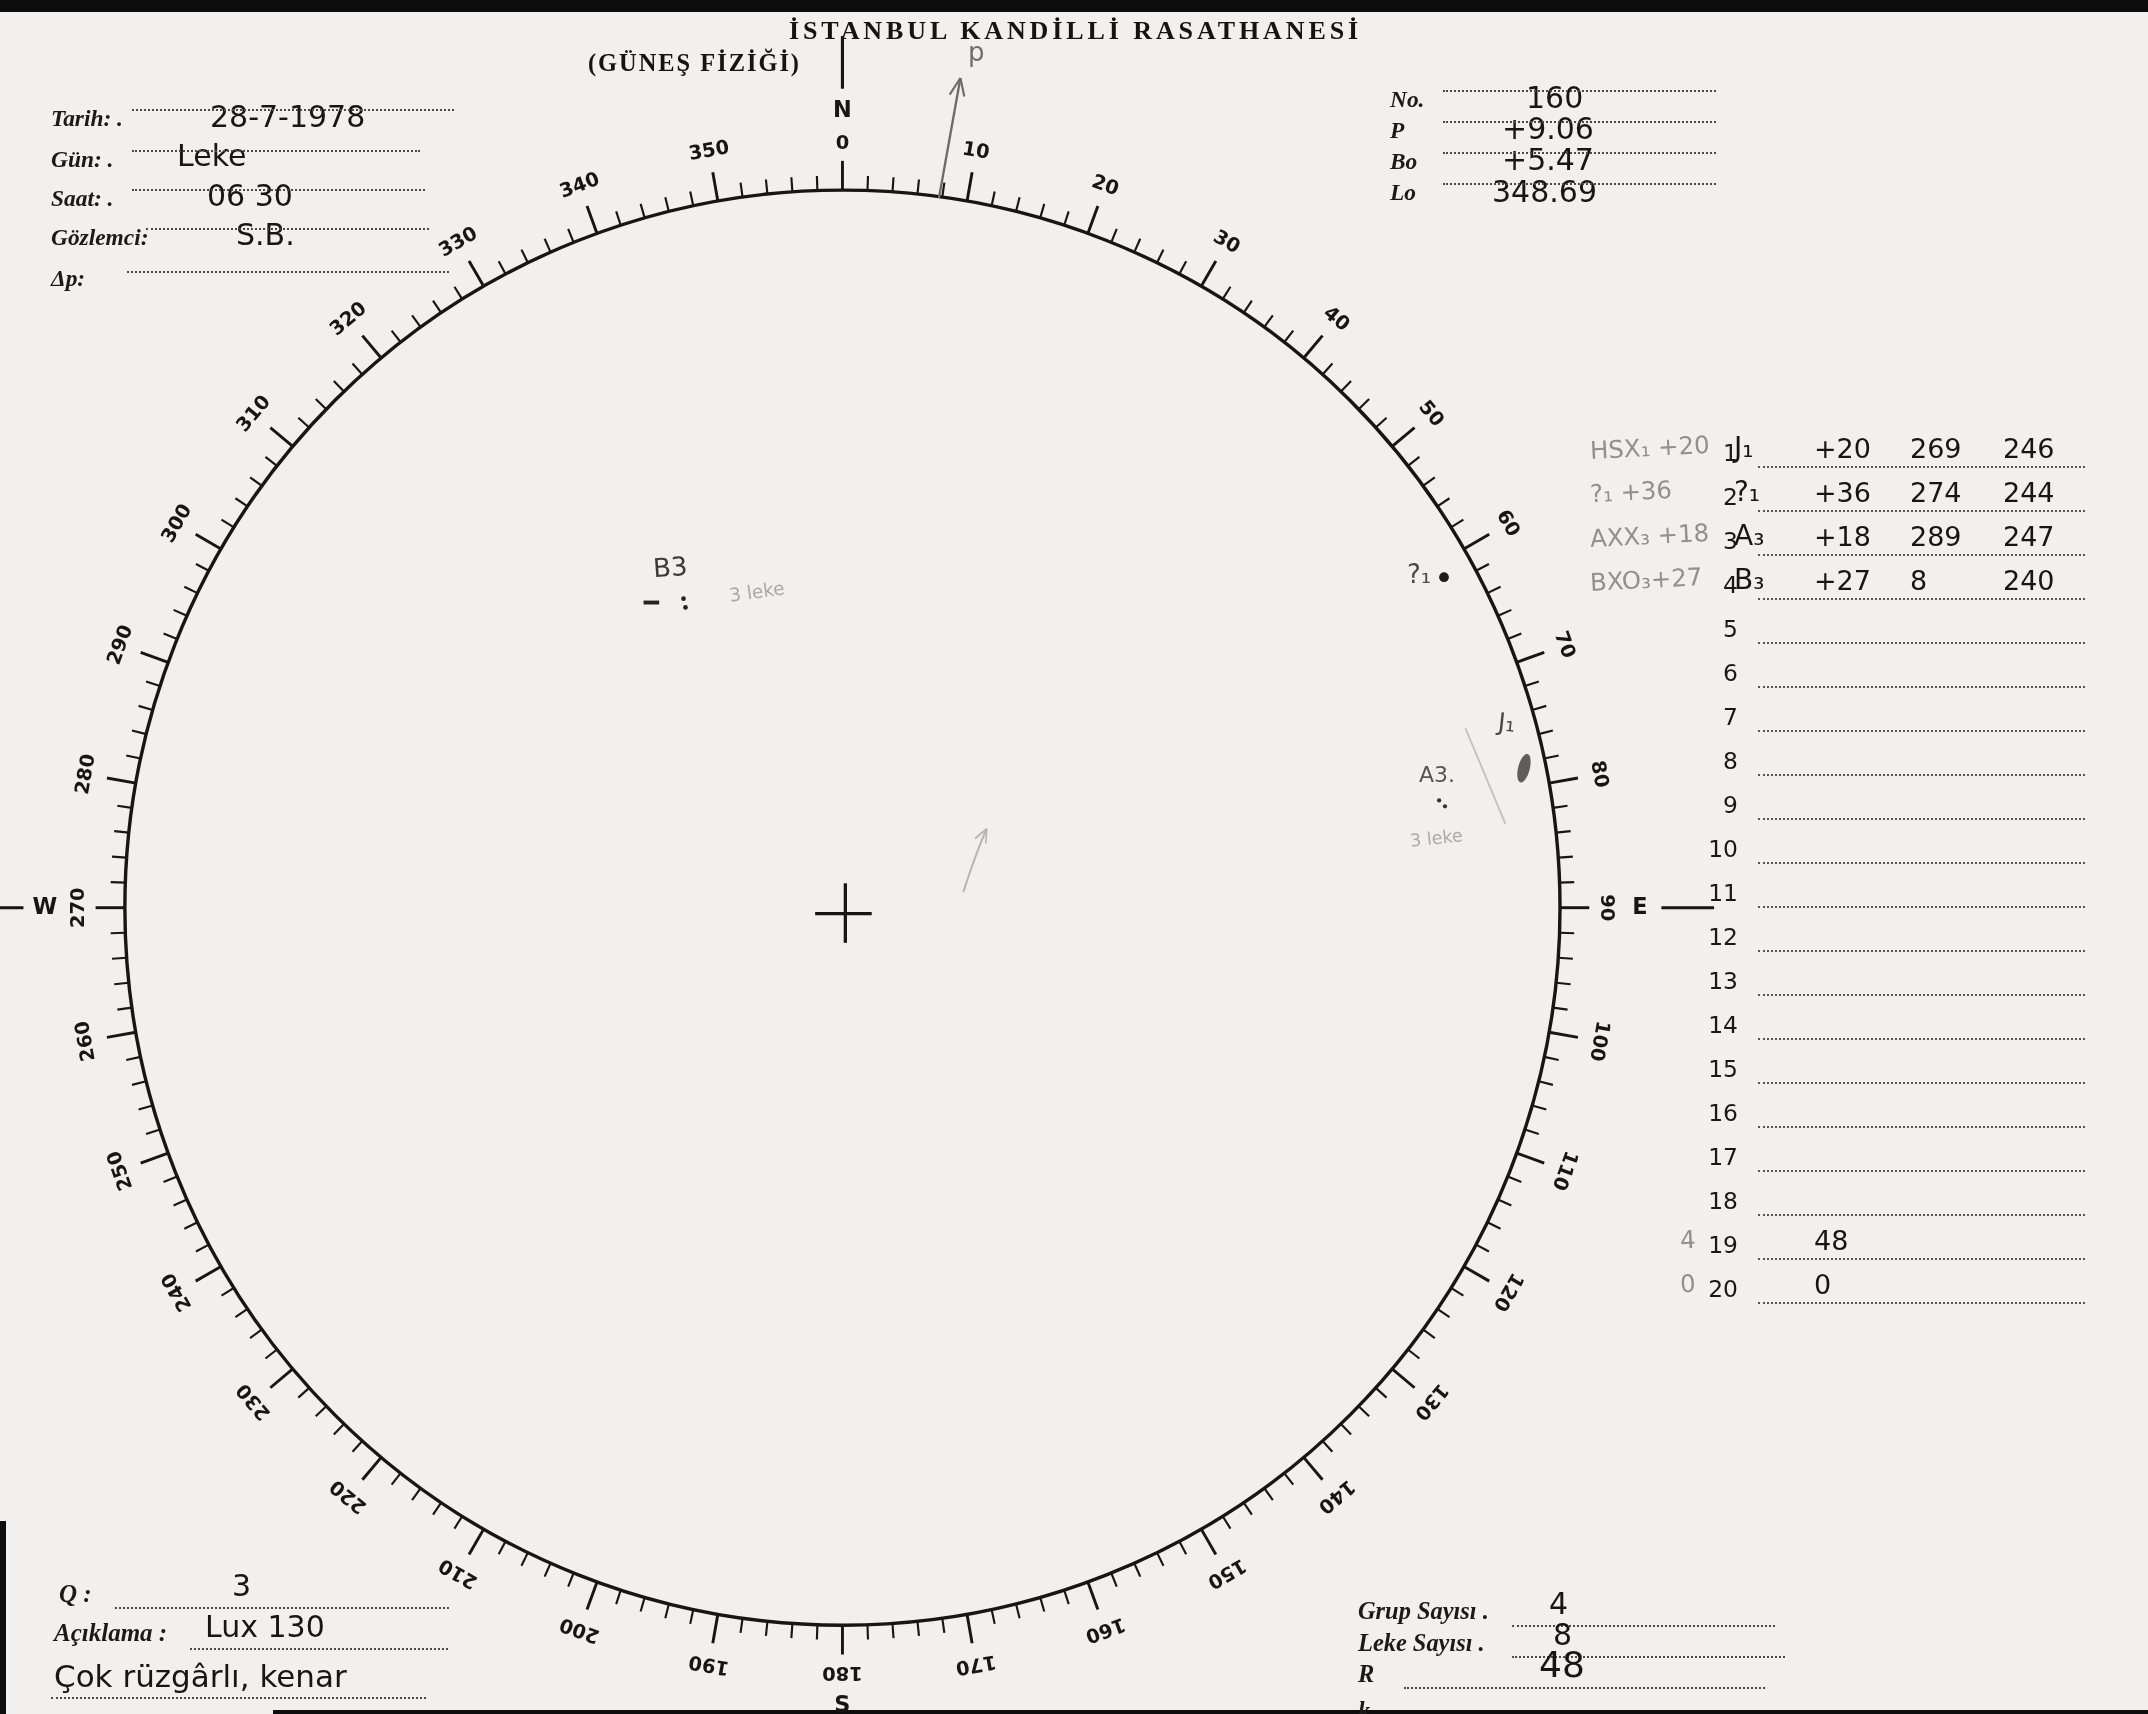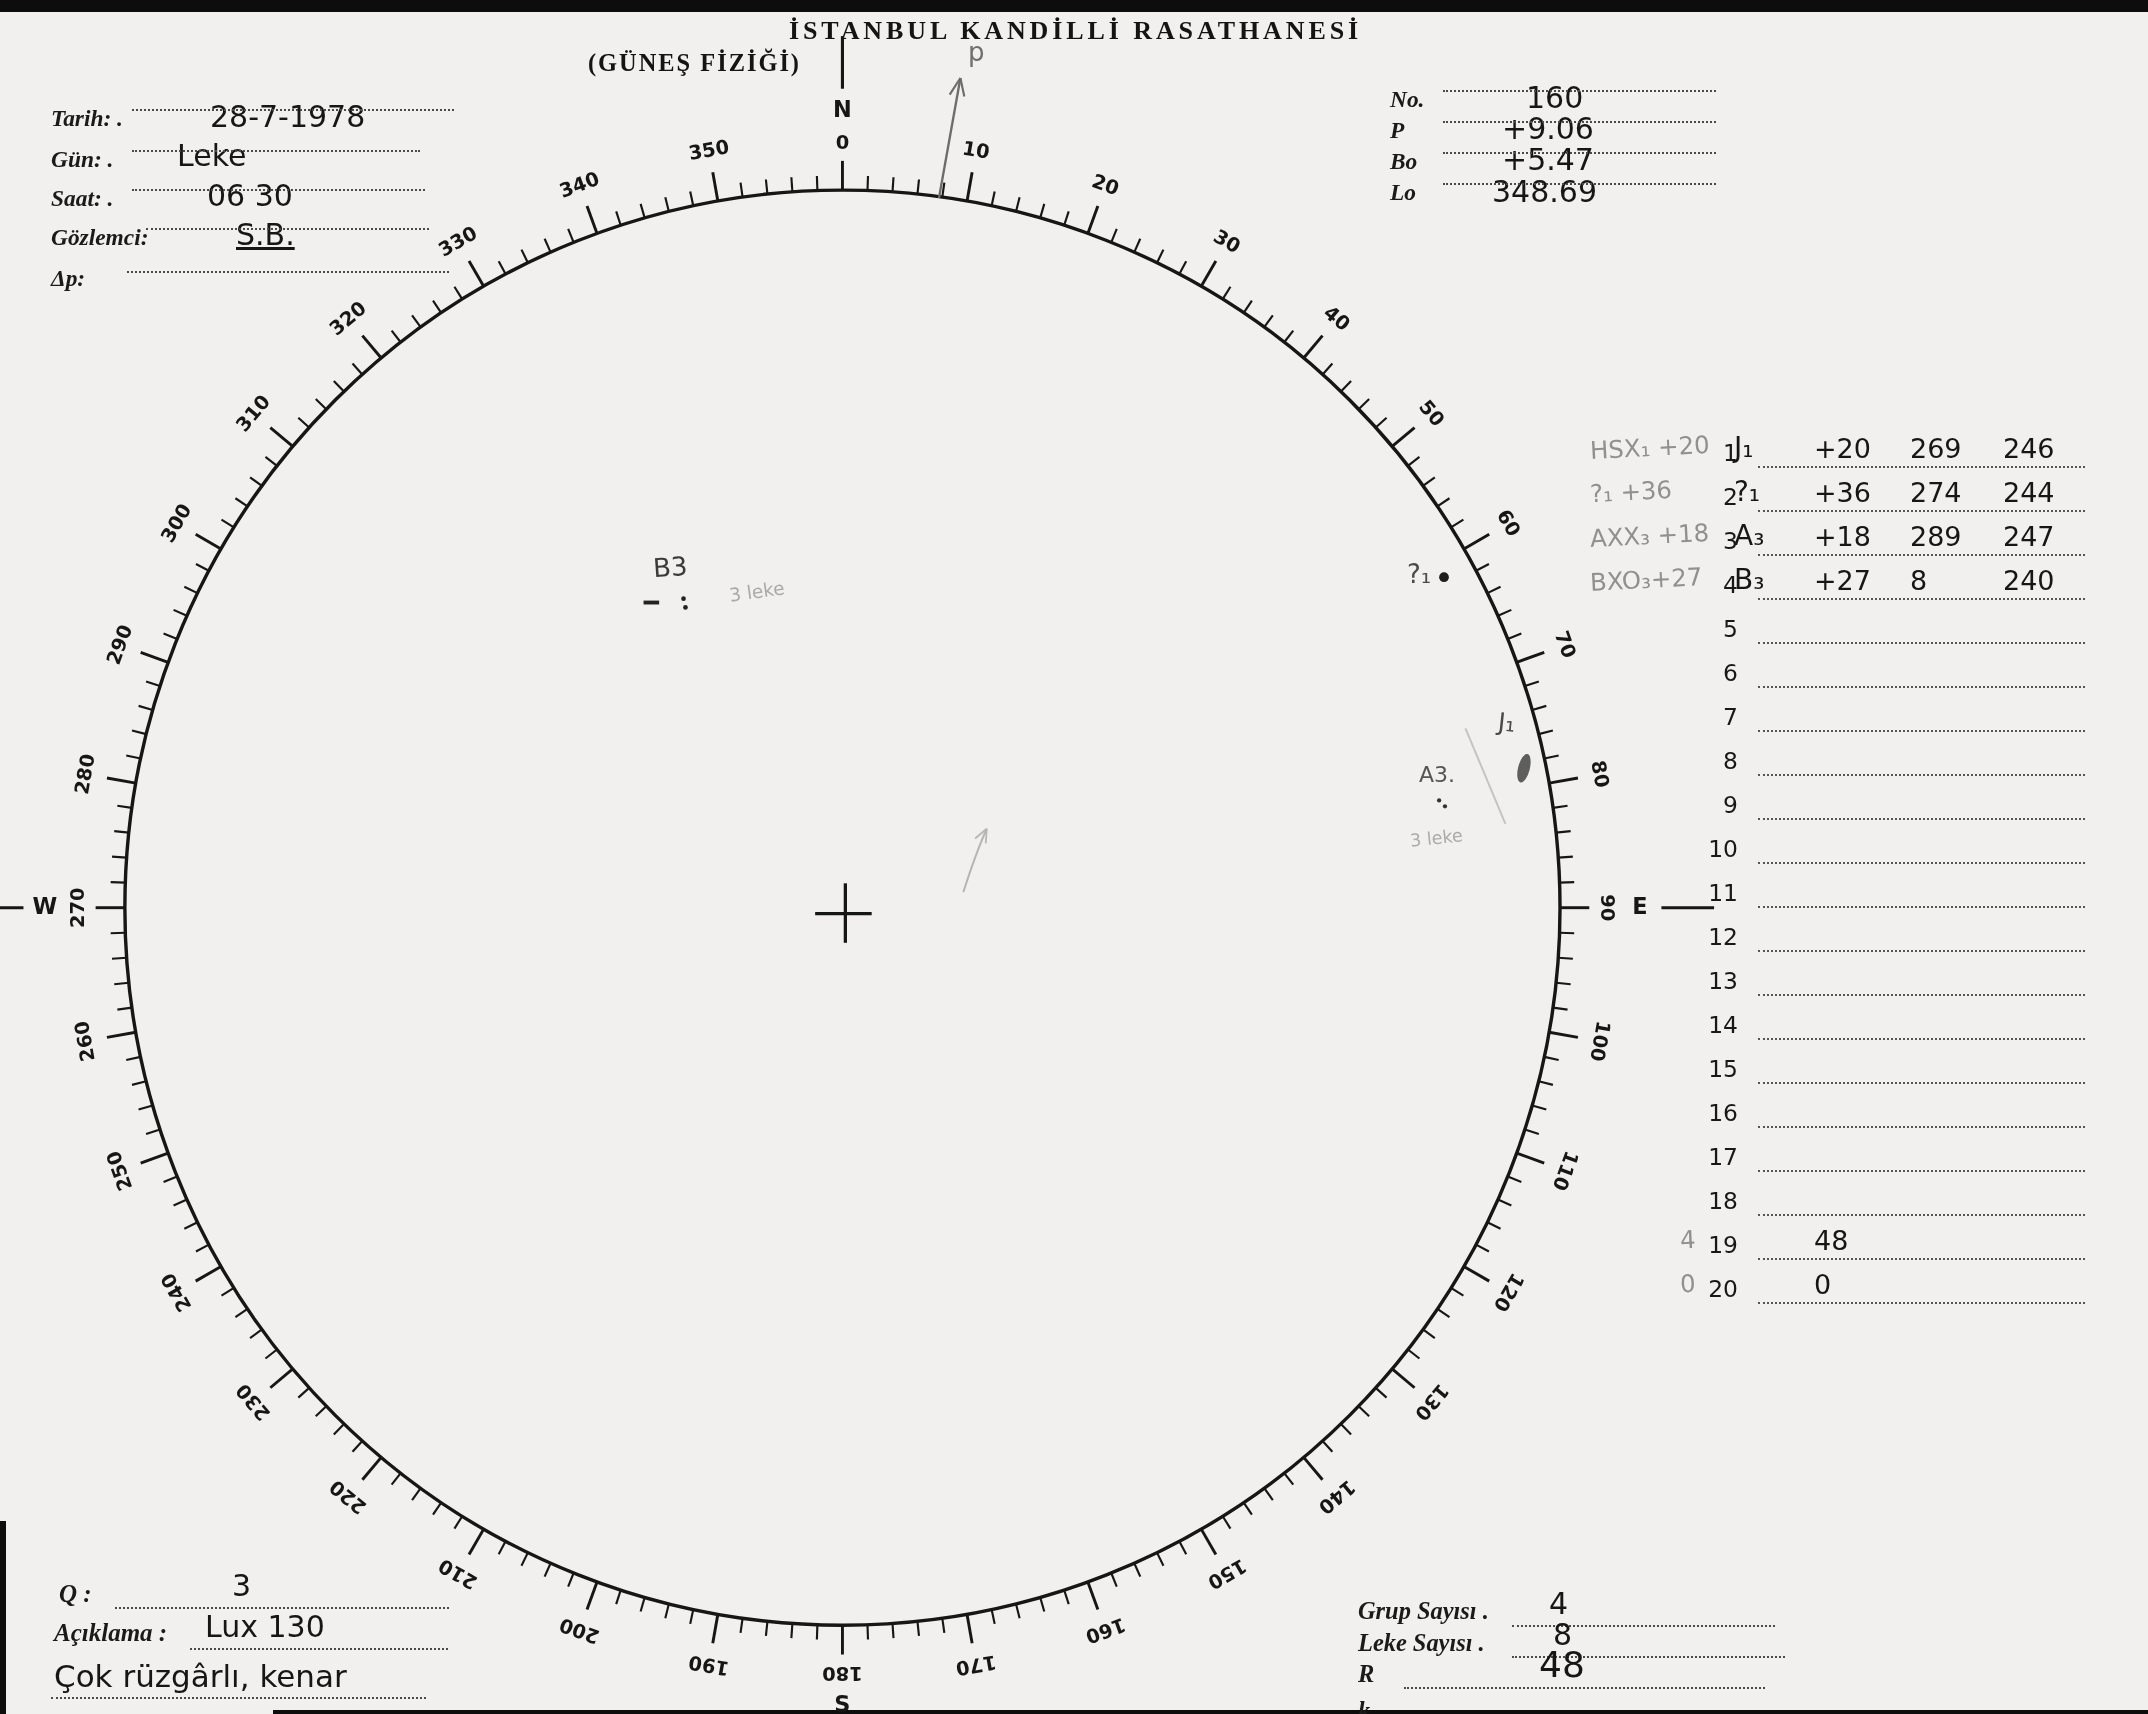--- a/index.html
+++ b/index.html
@@ -54,21 +54,21 @@
 
   <div class="plabel" style="left:51px;top:146px;">Gün: .</div>
   <div class="hw big" style="left:177px;top:138px;">Leke</div>
   <div class="dotline" style="left:132px;top:150px;width:288px;"></div>
 
   <div class="plabel" style="left:51px;top:185px;">Saat: .</div>
   <div class="hw big" style="left:207px;top:178px;">06 30</div>
   <div class="dotline" style="left:132px;top:189px;width:293px;"></div>
 
   <div class="plabel" style="left:51px;top:224px;">Gözlemci:</div>
-  <div class="hw big" style="left:236px;top:217px;text-decoration:underline;">S.B.</div>
+  <div class="hw big" style="left:236px;top:217px;">S.B.</div>
   <div class="dotline" style="left:146px;top:228px;width:283px;"></div>
 
   <div class="plabel" style="left:51px;top:265px;">Δp:</div>
   <div class="dotline" style="left:127px;top:271px;width:322px;"></div>
 </div>
 
 <div>
   <div class="plabel" style="left:1390px;top:86px;">No.</div>
   <div class="hw big" style="left:1526px;top:80px;">160</div>
   <div class="dotline" style="left:1443px;top:90px;width:273px;"></div>

